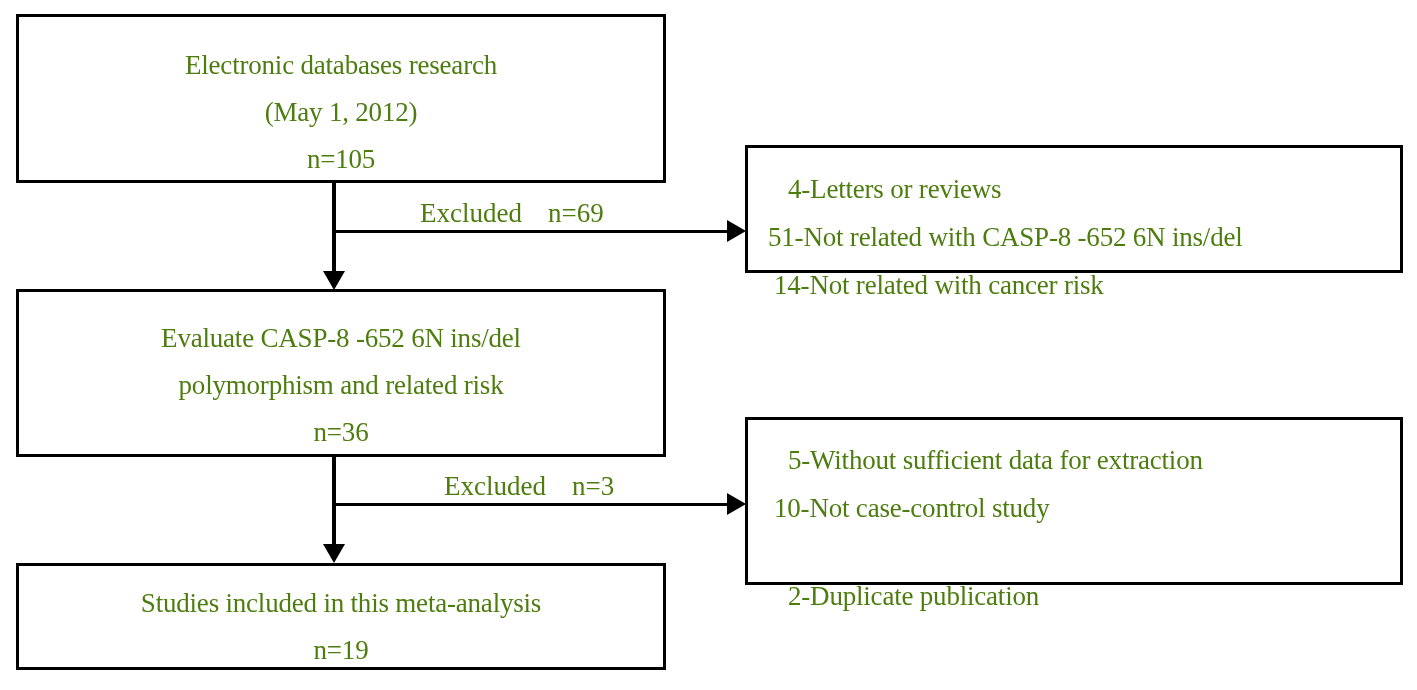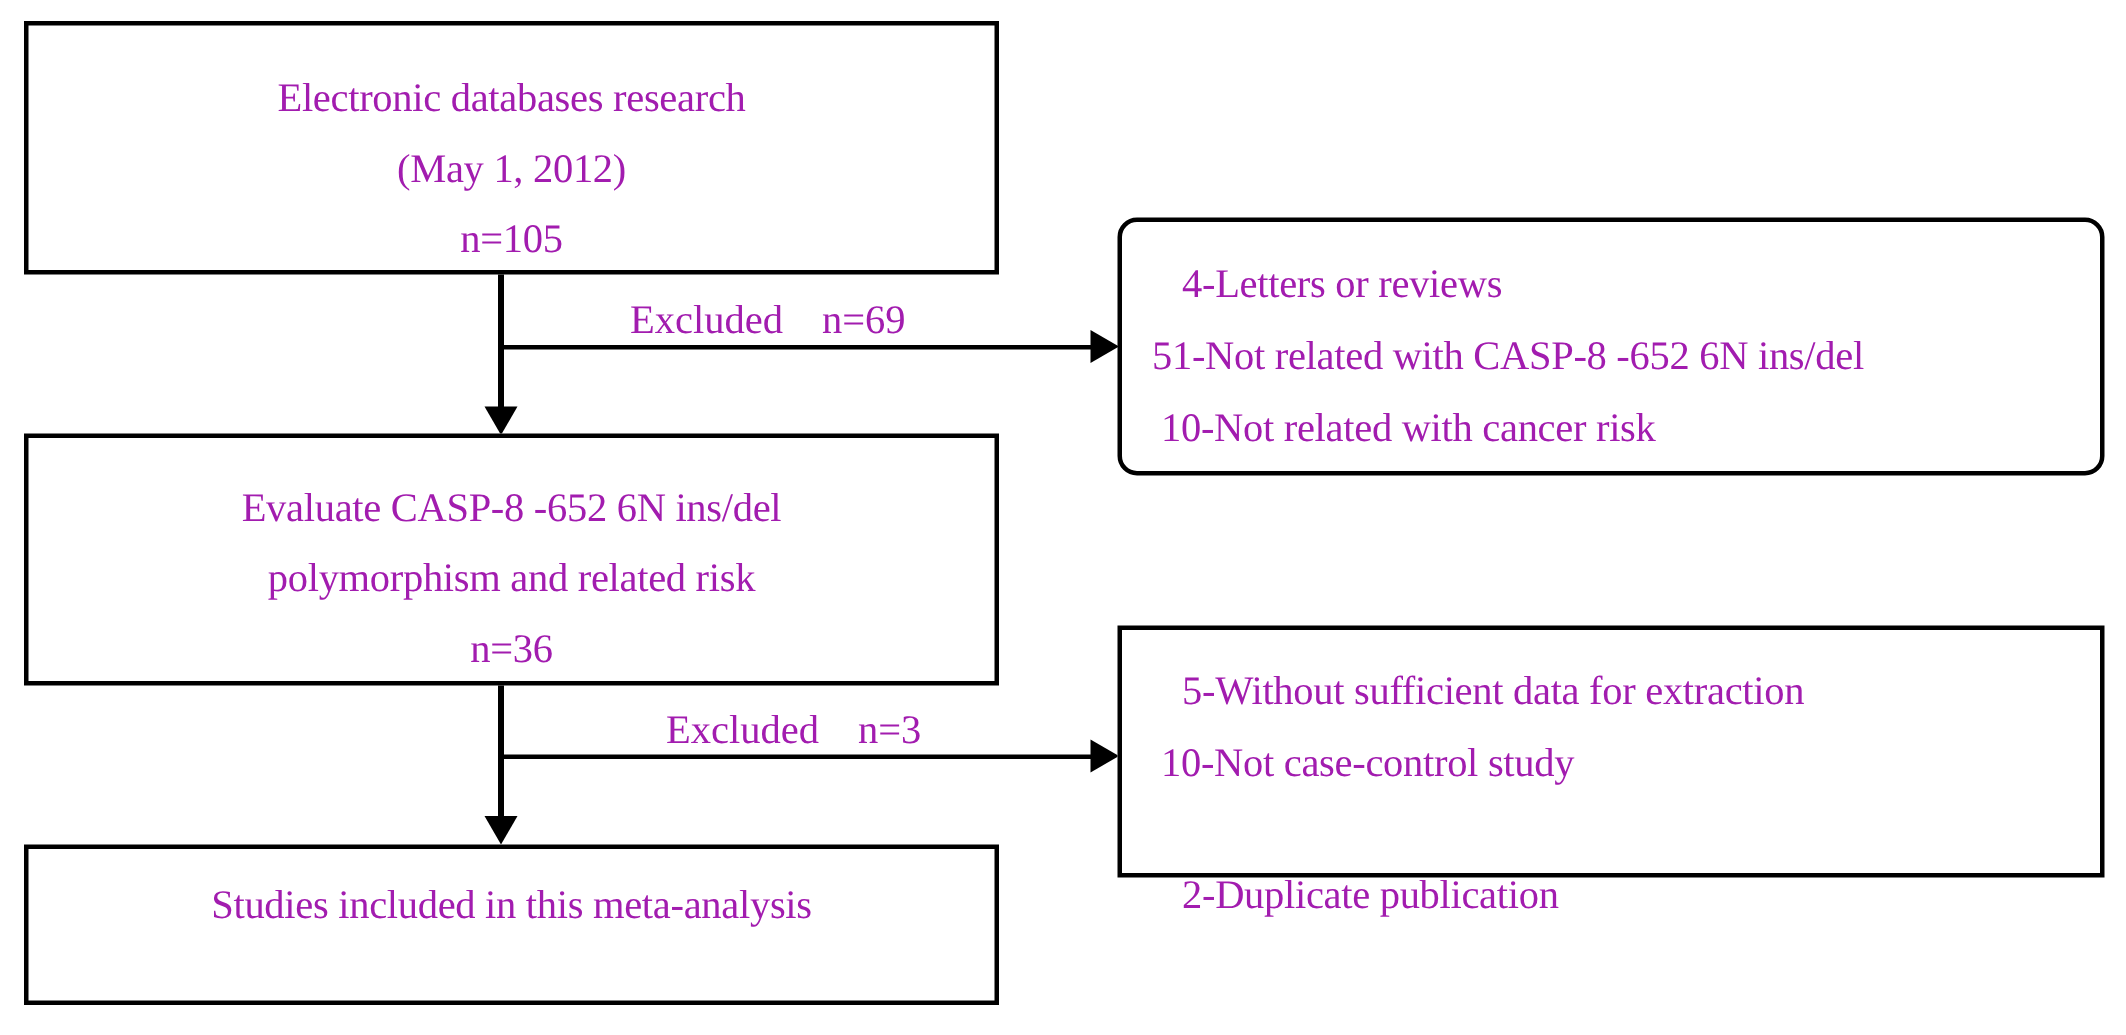--- a/index.html
+++ b/index.html
@@ -6,21 +6,21 @@
     margin: 0;
     padding: 0;
     background: #ffffff;
   }
   #canvas {
     position: relative;
     width: 1417px;
     height: 690px;
     background: #ffffff;
     font-family: "Liberation Serif", "DejaVu Serif", serif;
-    color: #a21caf;
+    color: #4d7c0f;
     overflow: hidden;
   }
 
   
   .flow-box {
     position: absolute;
     box-sizing: border-box;
     border: 3px solid #000000;
     background: #ffffff;
   }
@@ -86,24 +86,24 @@
 
   <div class="v-line" style="left:332px; top:183px; height:90px;"></div>
   <div class="arrow-down" style="left:323px; top:271px;"></div>
 
   <div class="h-line" style="left:336px; top:230px; width:396px;"></div>
   <div class="arrow-right" style="left:727px; top:220px;"></div>
   <div class="edge-label" style="left:420px; top:198px;">
     <span>Excluded</span><span class="gap"></span><span>n=69</span>
   </div>
 
-  <div class="flow-box" style="left:745px; top:145px; width:658px; height:172px;border-radius:13px;">
+  <div class="flow-box" style="left:745px; top:145px; width:658px; height:128px;">
     <div class="box-text left-text" style="top:18px; padding-left:40px;">4-Letters or reviews</div>
     <div class="box-text left-text" style="top:66px; padding-left:20px;font-family:Liberation Serif, serif;">51-Not related with CASP-8 -652 6N ins/del</div>
-    <div class="box-text left-text" style="top:114px; padding-left:26px;">10-Not related with cancer risk</div>
+    <div class="box-text left-text" style="top:114px; padding-left:26px;">14-Not related with cancer risk</div>
   </div>
 
   <div class="flow-box" style="left:16px; top:289px; width:650px; height:168px;">
     <div class="box-text center-text" style="top:23px;">Evaluate CASP-8 -652 6N ins/del</div>
     <div class="box-text center-text" style="top:70px;">polymorphism and related risk</div>
     <div class="box-text center-text" style="top:117px;">n=36</div>
   </div>
 
   <div class="v-line" style="left:332px; top:457px; height:89px;"></div>
   <div class="arrow-down" style="left:323px; top:544px;"></div>
@@ -115,15 +115,16 @@
   </div>
 
   <div class="flow-box" style="left:745px; top:417px; width:658px; height:168px;">
     <div class="box-text left-text" style="top:17px; padding-left:40px;">5-Without sufficient data for extraction</div>
     <div class="box-text left-text" style="top:65px; padding-left:26px;">10-Not case-control study</div>
     <div class="box-text left-text" style="top:113px; padding-left:40px;margin-top:40px;">2-Duplicate publication</div>
   </div>
 
   <div class="flow-box" style="left:16px; top:563px; width:650px; height:107px;">
     <div class="box-text center-text" style="top:14px;">Studies included in this meta-analysis</div>
+    <div class="box-text center-text" style="top:61px;">n=19</div>
   </div>
 
 </div>
 
 </body></html>

